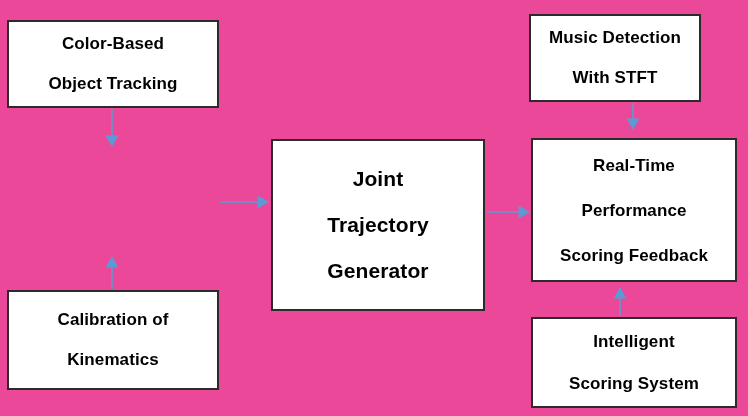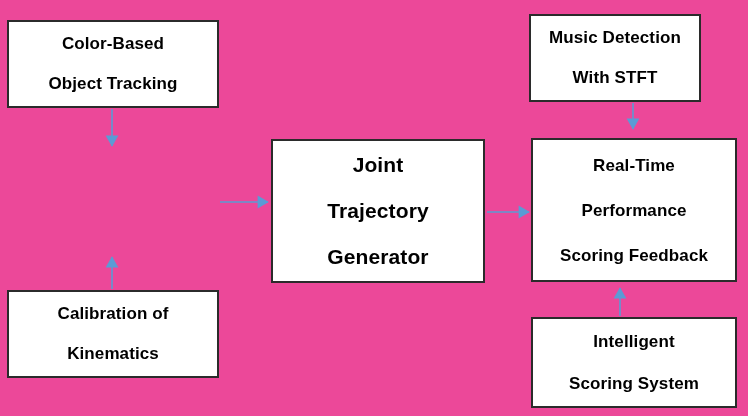--- a/index.html
+++ b/index.html
@@ -43,27 +43,27 @@
   }
   #node-color-tracking .node-line { line-height: 40px; }
 
   #node-eye-hand {
     left: 7px; top: 155px; width: 212px; height: 93px;
     font-size: 17px;
   }
   #node-eye-hand .node-line { line-height: 42px; }
 
   #node-kinematics {
-    left: 7px; top: 290px; width: 212px; height: 88px;
+    left: 7px; top: 290px; width: 212px; height: 100px;
     font-size: 17px;
   }
   #node-kinematics .node-line { line-height: 40px; }
 
   #node-joint-trajectory {
-    left: 271px; top: 139px; width: 214px; height: 144px;
+    left: 271px; top: 139px; width: 214px; height: 172px;
     font-size: 21px;
   }
   #node-joint-trajectory .node-line { line-height: 46px; }
 
   #node-music-detection {
     left: 529px; top: 14px; width: 172px; height: 88px;
     font-size: 17px;
   }
   #node-music-detection .node-line { line-height: 40px; }
 

